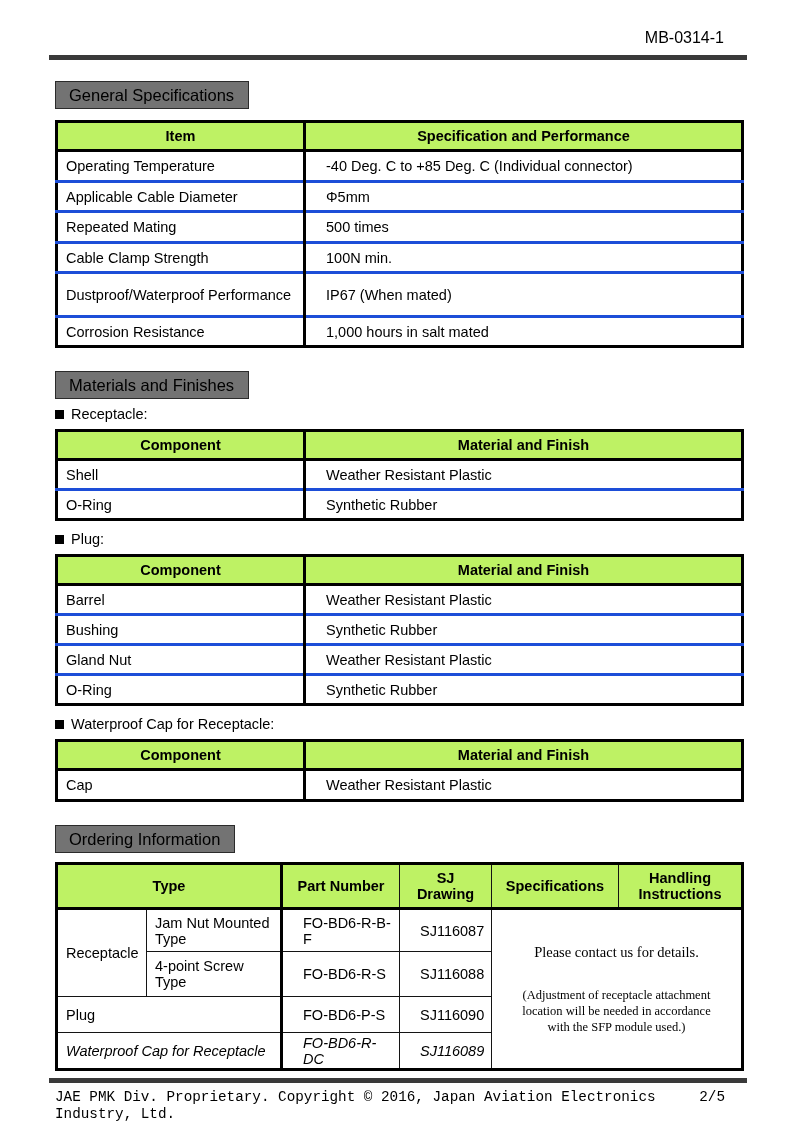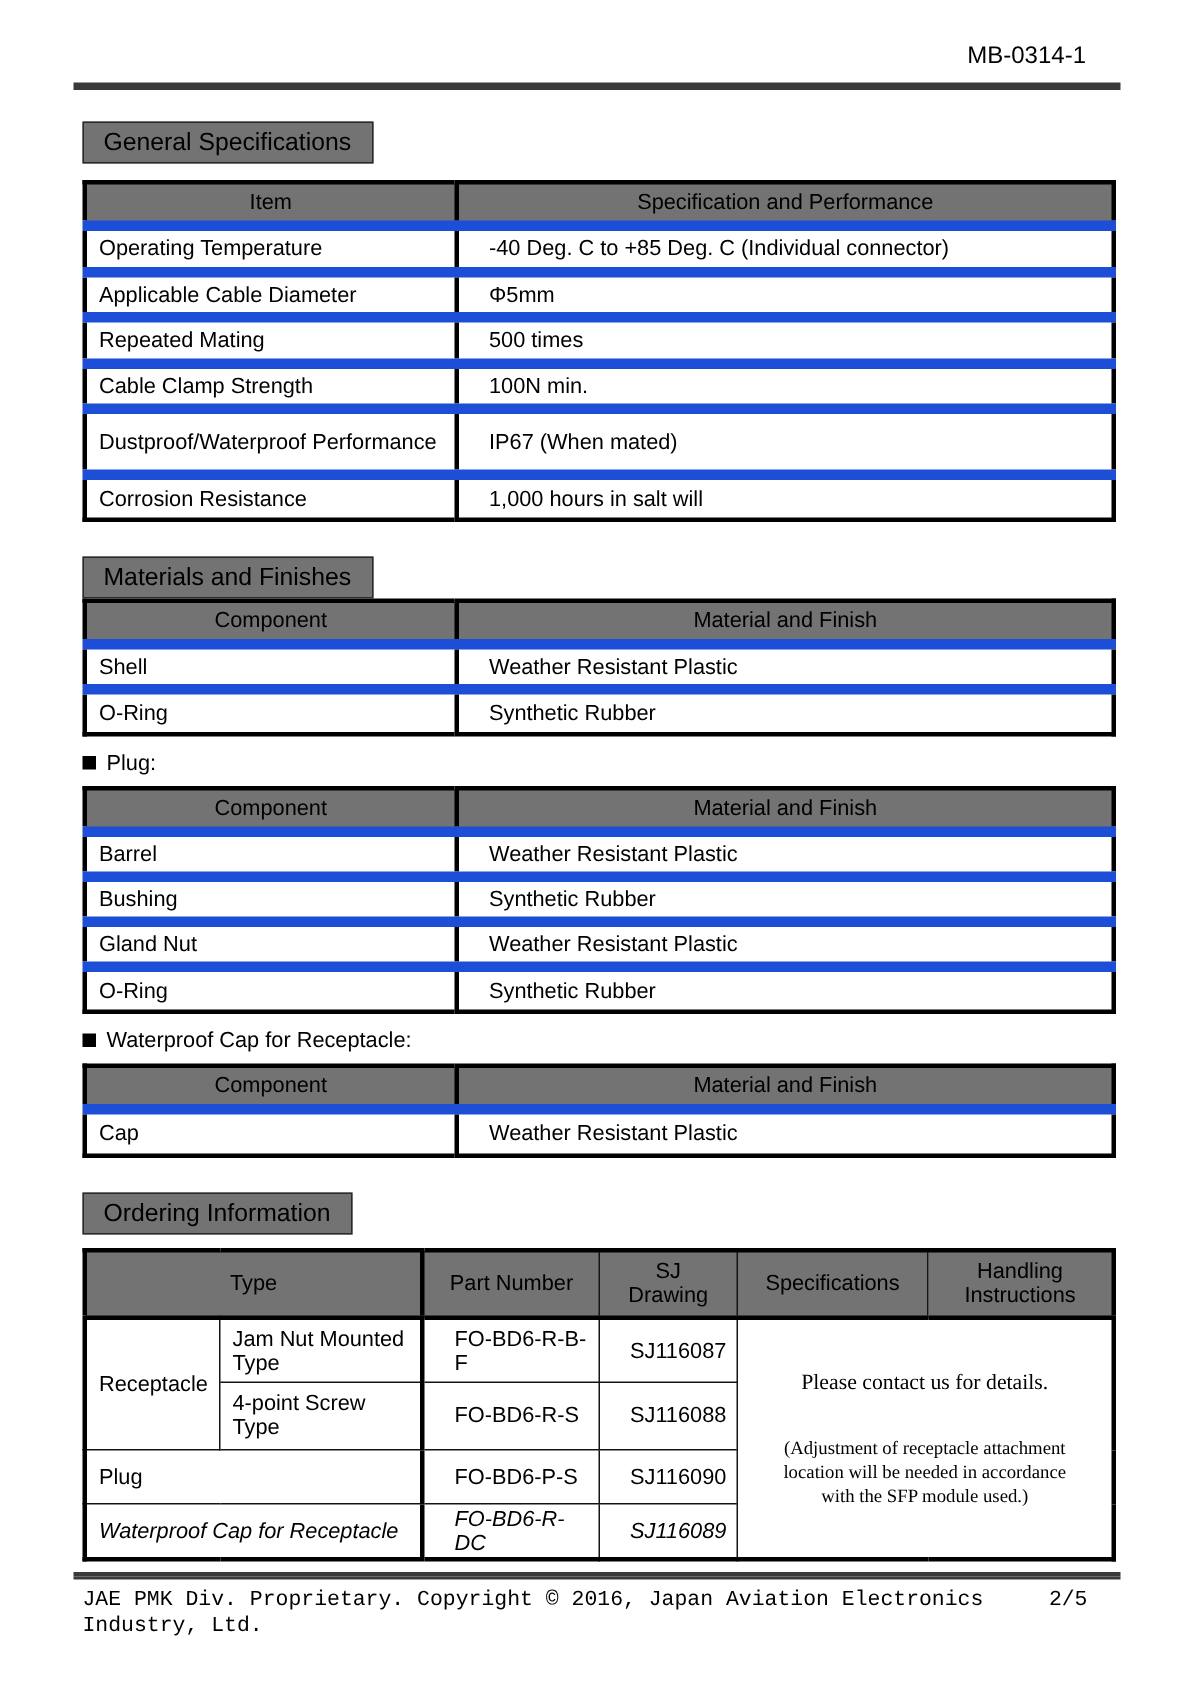--- a/index.html
+++ b/index.html
@@ -36,24 +36,24 @@
   .bullet-sq {
     display: inline-block; width: 9px; height: 9px; background: #000;
     margin-right: 7px;
   }
 
   
   table { border-collapse: collapse; table-layout: fixed; margin-left: 55px; }
   .dtable { border: 3px solid #000; width: 686px; }
   .dtable th, .dtable td { font-size: 14.5px; vertical-align: middle; }
   .dtable th {
-    background: #737373; font-weight: normal; text-align: center;
+    background: #bef264; font-weight: bold; text-align: center;
     border-bottom: 3px solid #000;
   }
-  .dtable td { border-top: 7px solid #1d4ed8; }
+  .dtable td { border-top: 3px solid #1d4ed8; }
   .vdiv { border-left: 3px solid #000; }
   td.cell { text-align: left; padding-left: 8px; padding-right: 6px; }
   td.val { padding-left: 20px; }
   tr.h29 { height: 29px; } tr.h30 { height: 30px; } tr.h31 { height: 31px; }
   tr.h36 { height: 36px; } tr.h37 { height: 37px; font-style: italic; } tr.h43 { height: 43px; }
   tr.h44 { height: 44px; } tr.h45 { height: 45px; }
   .mt-table { margin-top: 11px; }
 
   
   .ord td { border: 1px solid #141414; }
@@ -113,28 +113,31 @@
       <tr class="h30">
         <td class="cell">Cable Clamp Strength</td>
         <td class="cell val vdiv">100N min.</td>
       </tr>
       <tr class="h44">
         <td class="cell">Dustproof/Waterproof Performance</td>
         <td class="cell val vdiv">IP67 (When mated)</td>
       </tr>
       <tr class="h30">
         <td class="cell">Corrosion Resistance</td>
-        <td class="cell val vdiv">1,000 hours in salt will</td>
+        <td class="cell val vdiv">1,000 hours in salt mated</td>
       </tr>
     </tbody>
   </table>
 
   
   <div class="title-box mt-mf">Materials and Finishes</div>
 
+  <div class="bullet-line">
+    <span class="bullet-sq"></span><span>Receptacle:</span>
+  </div>
   <table class="dtable">
     <colgroup>
         <col style="width:248px">
         <col style="width:438px">
       </colgroup>
     <thead>
       <tr class="h29">
         <th>Component</th>
         <th class="vdiv">Material and Finish</th>
       </tr>

